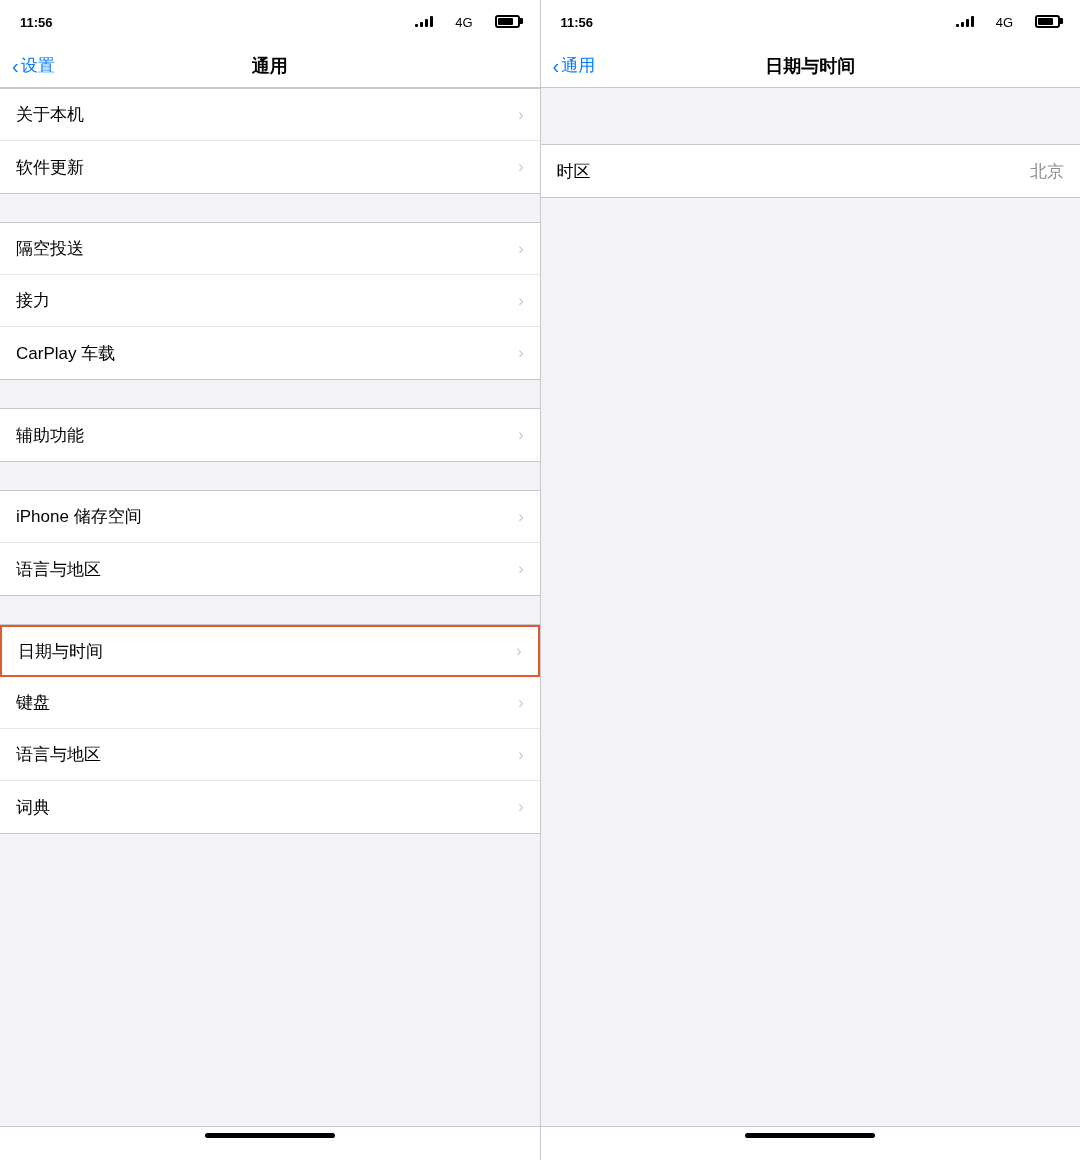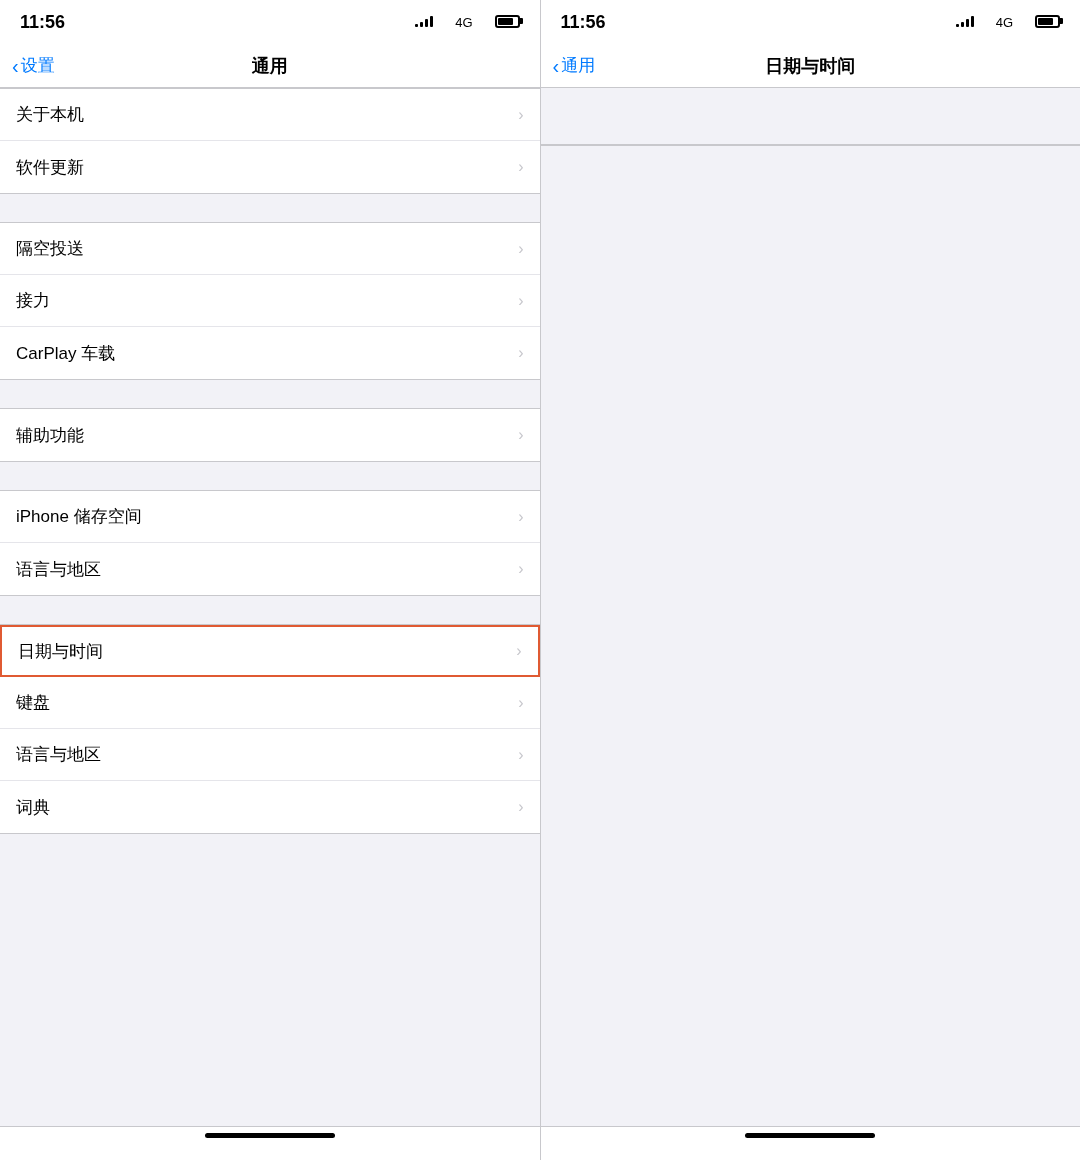--- a/index.html
+++ b/index.html
@@ -27,21 +27,21 @@
     .status-bar {
       height: 44px;
       background: #fff;
       display: flex;
       align-items: center;
       justify-content: space-between;
       padding: 0 20px;
       flex-shrink: 0;
     }
     .status-time {
-      font-size: 18px;
+      font-size: 13px;
       font-weight: 600;
       color: #000;
     }
     .status-icons {
       display: flex;
       align-items: flex-start;
       gap: 22px;
       font-size: 13px;
       color: #000;
     }
@@ -409,20 +409,26 @@
   </div>
 
   <div class="settings-content">
 
     <div class="section-gap"></div>
 
 
     <div class="section-gap"></div>
 
     <div class="section-group">
+      <div class="settings-row">
+        <span class="row-label">时区</span>
+        <div class="row-right">
+          <span class="row-value">北京</span>
+        </div>
+      </div>
     </div>
 
     <div style="height: 300px;"></div>
   </div>
 
 
   <div class="bottom-bar">
     <div class="home-indicator"></div>
   </div>
 </div>

